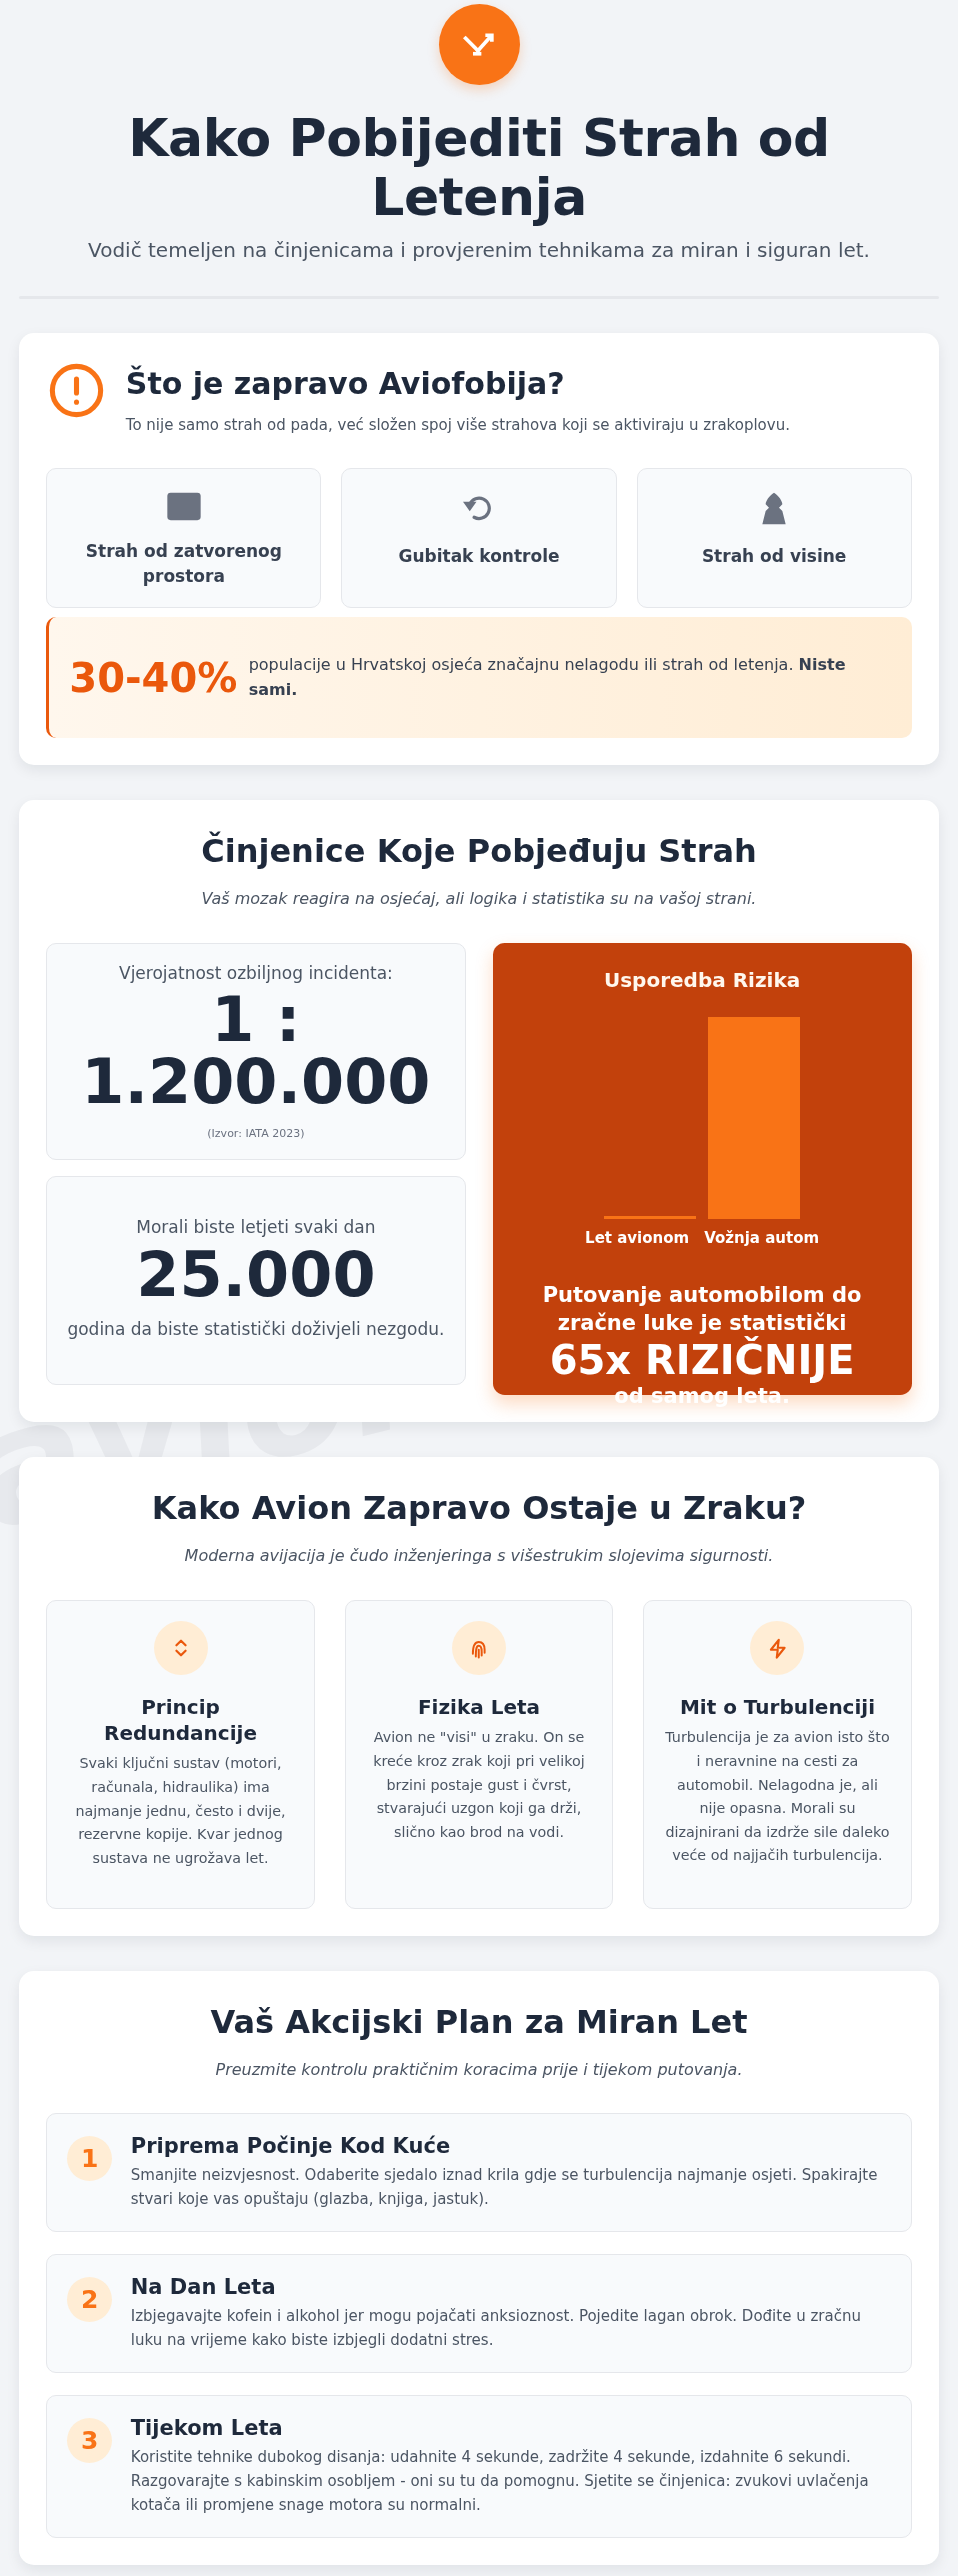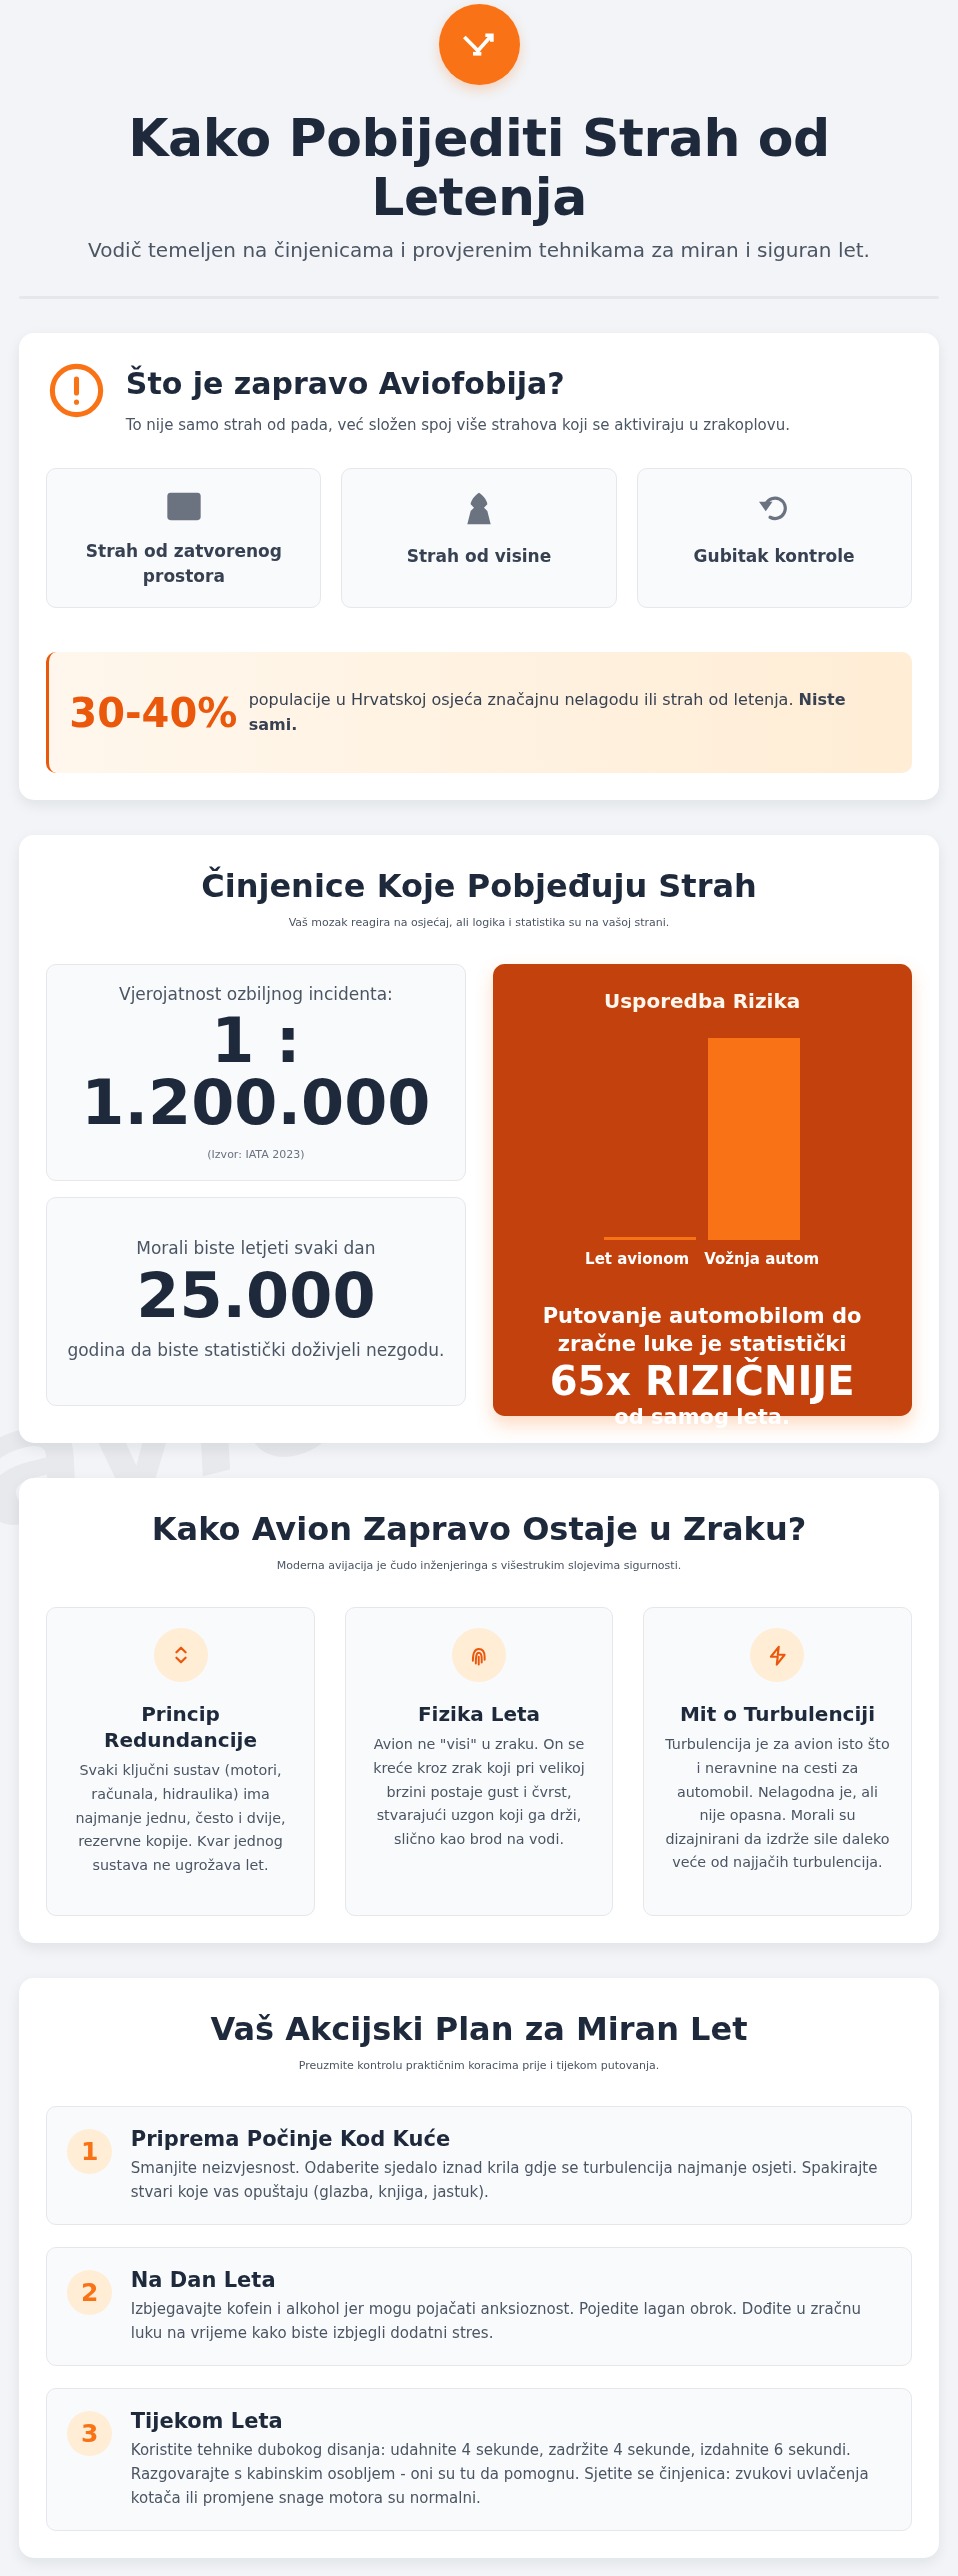--- a/index.html
+++ b/index.html
@@ -41,29 +41,29 @@
   .card1-head { display: flex; align-items: flex-start; gap: 18.5px; }
   .card1-head h2 { font-size: 30px; font-weight: bold; color: #1e293b; margin-top: 6.7px; }
   .card1-head p { font-size: 15px; color: #4b5563; margin-top: 15px; }
   .fear-grid { display: grid; grid-template-columns: repeat(3, 1fr); gap: 20px; margin-top: 34px; }
   .fear {
     background: #f8fafc; border: 0.8px solid #e5e7eb; border-radius: 10px;
     height: 140px; text-align: center; padding-top: 22px;
   }
   .fear-label { font-size: 17px; font-weight: bold; color: #374151; margin-top: 15px; line-height: 1.45; padding: 0 25px; }
   .stat-banner {
-    margin-top: 44px; border-left: 3.4px solid #ea580c; border-radius: 10px;
+    margin-top: 9px; border-left: 3.4px solid #ea580c; border-radius: 10px;
     background: linear-gradient(90deg, #fff7ed 0%, #ffedd5 100%);
     height: 121px; display: flex; align-items: center; padding-left: 20px;
   }
   .stat-big { font-size: 40px; font-weight: bold; color: #ea580c; line-height: 1.05; width: 183px; }
   .stat-text { font-size: 16px; color: #374151; line-height: 1.55; padding-right: 25px; }
   .stat-text b { color: #374151; }
   .center-title { text-align: center; font-size: 32px; font-weight: bold; color: #1e293b; margin-top: 5px; }
-  .center-sub { text-align: center; font-size: 11px; color: #4b5563; margin-top: 11px; }
+  .center-sub { text-align: center; font-size: 16px; color: #4b5563; margin-top: 19px; font-style: italic; }
   .facts-grid { display: grid; grid-template-columns: 1fr 1fr; gap: 27px; margin-top: 35px; }
   .fact-col { display: flex; flex-direction: column; gap: 16px; }
   .fact {
     background: #f8fafc; border: 0.8px solid #e5e7eb; border-radius: 10px;
     text-align: center; padding: 18.5px 13.5px;
   }
   .fact-a { height: 217px; }
   .fact-b { height: 209px; padding-top: 40px; }
   .fact-label { font-size: 17px; color: #4b5563; }
   .fact-big { font-size: 62px; font-weight: bold; color: #1e293b; line-height: 1.0; margin-top: 6.7px; }
@@ -141,31 +141,31 @@
     </div>
 
     <div class="fear-grid">
       <div class="fear">
         <svg width="34" height="30" viewBox="0 0 40 36">
             <rect x="0" y="2" width="40" height="33" rx="4" fill="#6b7280"></rect>
           </svg>
         <div class="fear-label">Strah od zatvorenog prostora</div>
       </div>
       <div class="fear">
-        <svg width="34" height="35" viewBox="0 0 40 42">
-            <path d="M20 2 C26 6 30 12 30 16 L26 20 L30 24 L34 40 L6 40 L10 24 L14 20 L10 16 C10 12 14 6 20 2 Z" fill="#6b7280"></path>
-          </svg>
-        <div class="fear-label">Strah od visine</div>
-      </div>
-      <div class="fear">
         <svg width="35" height="35" viewBox="0 0 24 24" fill="none" stroke="#6b7280" stroke-width="2.2" stroke-linecap="round">
             <path d="M6 9 A7 7 0 1 1 9 18"></path>
             <path d="M3.5 8.5 L6 12 L8.5 8.5 Z" fill="#6b7280"></path>
           </svg>
         <div class="fear-label">Gubitak kontrole</div>
+      </div>
+      <div class="fear">
+        <svg width="34" height="35" viewBox="0 0 40 42">
+            <path d="M20 2 C26 6 30 12 30 16 L26 20 L30 24 L34 40 L6 40 L10 24 L14 20 L10 16 C10 12 14 6 20 2 Z" fill="#6b7280"></path>
+          </svg>
+        <div class="fear-label">Strah od visine</div>
       </div>
     </div>
 
     <div class="stat-banner">
       <div class="stat-big">30-40%</div>
       <div class="stat-text"><span>populacije u Hrvatskoj osjeća značajnu nelagodu ili strah od letenja.</span> <b>Niste sami.</b></div>
     </div>
   </section>
 
   <section class="card">

